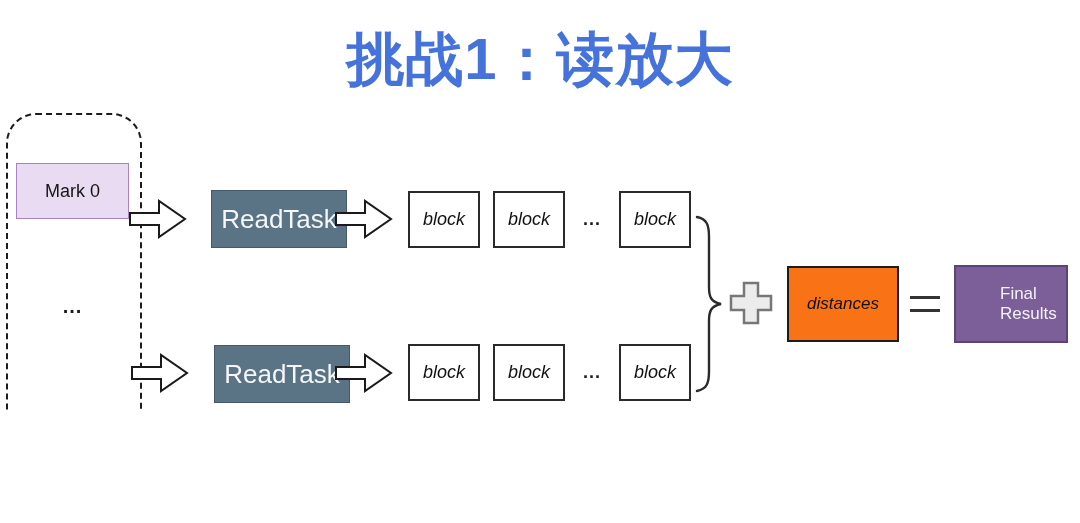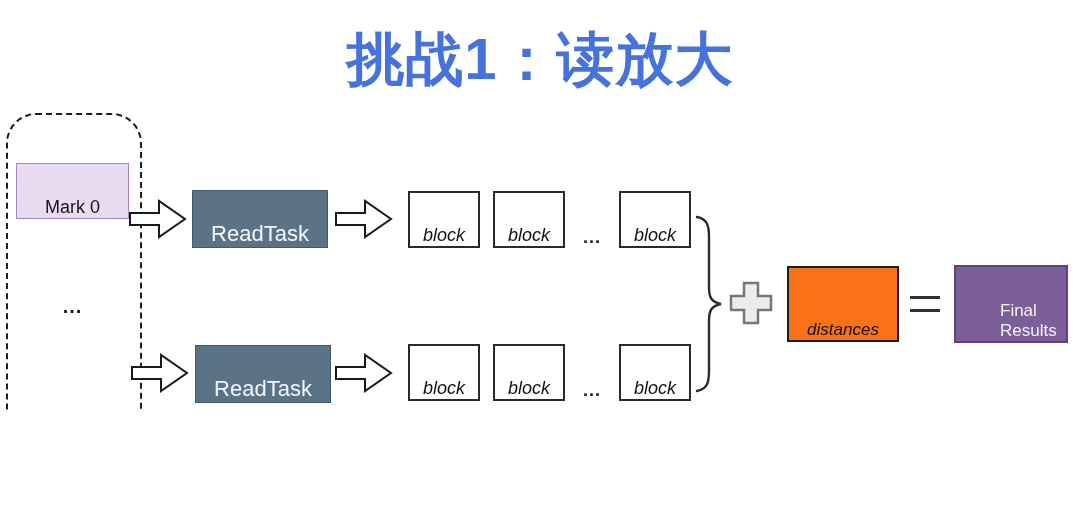--- a/index.html
+++ b/index.html
@@ -2,21 +2,21 @@
 <html><head>
 <meta charset="utf-8">
 <style>
   * { margin:0; padding:0; box-sizing:border-box; }
   html,body { background:#ffffff; }
   #canvas {
     position:relative; width:1080px; height:410px; background:#ffffff;
     font-family:"Liberation Sans","DejaVu Sans",sans-serif; overflow:hidden;
   }
   .abs { position:absolute; }
-  .flexc { display:flex; align-items:flex-end; justify-content:center; }
+  .flexc { display:flex; align-items:center; justify-content:center; }
 
   .title {
     left:0; top:24px; width:1080px; height:70px; text-align:center;
     font-size:58px; line-height:70px; font-weight:700; color:#4573DB;
     letter-spacing:1px;
   }
 
   .mark-group {
     left:6px; top:113px; width:136px; height:330px;
     border:2px dashed #1c1c1c; border-radius:30px; background:transparent;
@@ -35,21 +35,21 @@
   }
 
   .arrow { width:60px; height:46px; }
   .arrow-r1a { left:128px; top:196px; }
   .arrow-r1b { left:334px; top:196px; }
   .arrow-r2a { left:130px; top:350px; }
   .arrow-r2b { left:334px; top:350px; }
 
   .readtask {
     width:136px; height:58px; background:#5A7486; border:1.5px solid #46586B;
-    color:#F4F6F7; font-size:22px;
+    color:#F4F6F7; font-size:26px;margin-left:19px;
   }
   .readtask-1 { left:192px; top:190px; }
   .readtask-2 { left:195px; top:345px; }
 
   .block-box {
     width:72px; height:57px; background:#ffffff; border:2px solid #2a2a2a;
     font-size:18px; font-style:italic; color:#111;
   }
   .r1 { top:191px; }
   .r2 { top:344px; }

